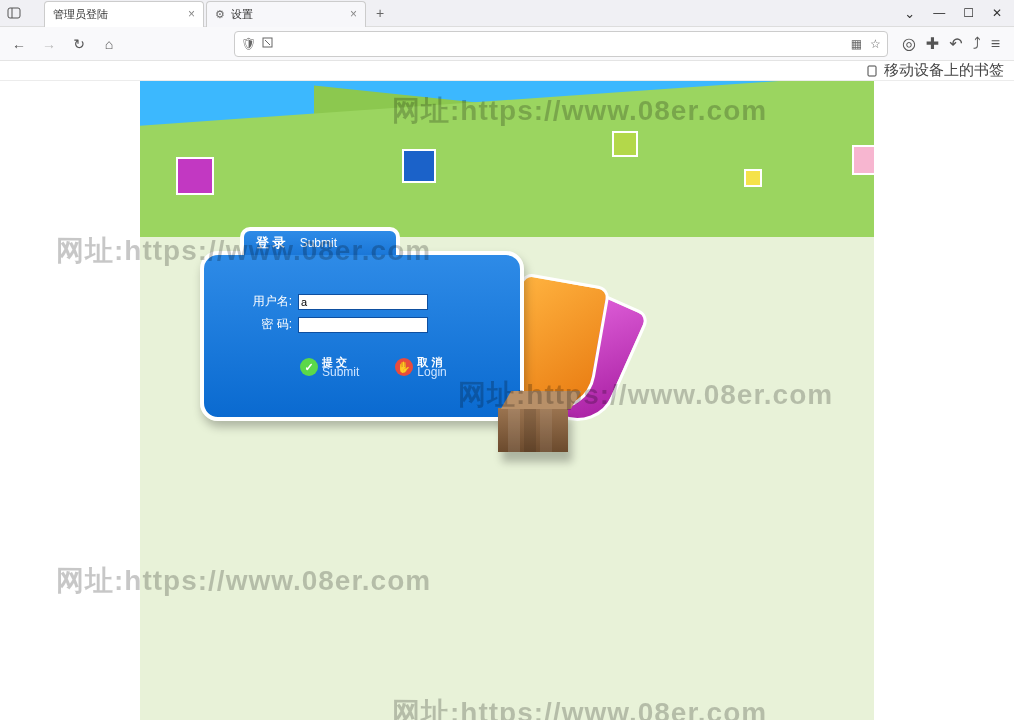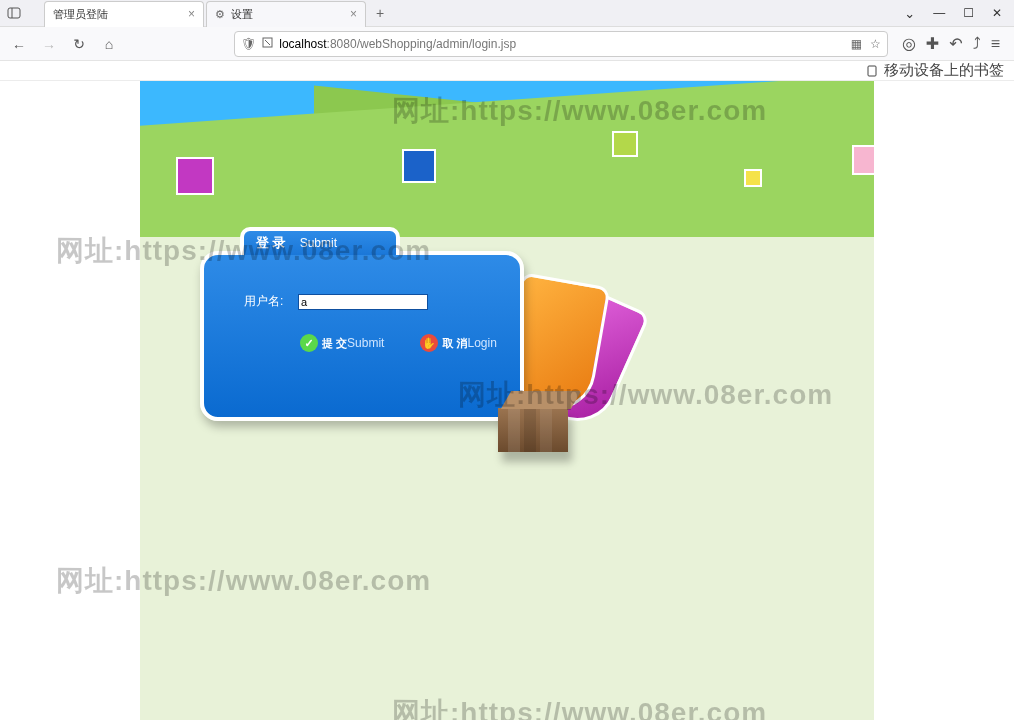--- a/index.html
+++ b/index.html
@@ -31,28 +31,28 @@
 .hill { position: absolute; bottom: -60px; width: 900px; height: 200px; background: #9bd560; transform: skewY(-4deg); left: -40px; }
 .hill2 { position: absolute; bottom: -80px; width: 600px; height: 200px; background: #8cc84f; transform: skewY(6deg); right: -40px; }
 .sq { position: absolute; border: 2px solid #fff; }
 .page-body { position: absolute; top: 156px; left: 140px; width: 734px; height: 483px; background: #e8f2d8; }
 .login-wrap { position: absolute; top: 14px; left: 60px; width: 420px; }
 .login-panel { position: absolute; top: 0; left: 0; width: 324px; height: 170px; background: linear-gradient(#2e8be7, #0a6ad0); border-radius: 18px; border: 4px solid #fff; box-shadow: 2px 6px 10px rgba(0,0,0,.25); z-index: 5; }
 .login-tab { position: absolute; top: -24px; left: 40px; width: 160px; height: 28px; background: linear-gradient(#2e8be7,#1a77d8); border-radius: 10px 10px 0 0; border: 4px solid #fff; border-bottom: none; display:flex; align-items:center; color:#fff; font-size:12px; gap: 14px; padding-left: 12px; z-index:6;}
 .login-tab .cn{font-weight:bold; font-size:13px;}
 .login-inner { padding: 38px 20px 10px 40px; color: #fff; font-size: 12px; }
 .frow { display: flex; align-items: center; margin-bottom: 6px; }
-.frow label { width: 48px; margin-right: 6px; }
+.frow label { width: 48px; text-align: right; margin-right: 6px; }
 .frow input { width: 130px; height: 16px; background: #fff; border: 1px solid #0e4fa0; font-size: 11px; padding: 0 2px; color:#000; }
 .btns { display: flex; gap: 36px; margin-top: 24px; margin-left: 56px; }
 .btn { display: flex; align-items: center; gap: 4px; color: #fff; font-size: 11px; cursor:pointer; }
 .btn .ic { width: 18px; height: 18px; border-radius: 50%; display: flex; align-items: center; justify-content: center; font-size:11px; font-weight:bold;}
 .btn.submit .ic { background: #5bd84a; color:#fff;}
 .btn.cancel .ic { background: #e94b3c; color:#fff;}
-.btn .lbls{display:flex;flex-direction:row;line-height:10px;}
+.btn .lbls{display:flex;flex-direction:column;line-height:10px;}
 .btn .lbls span:first-child{font-weight:bold;}
 .btn .lbls span:last-child{font-size:12px;color:#cfe5ff;}
 .fan1 { position: absolute; top: 28px; left: 310px; width: 90px; height: 130px; background: linear-gradient(135deg,#ffb340,#e87a10); border-radius: 12px 12px 40px 12px; transform: rotate(10deg); z-index:2; border:3px solid #fff;}
 .fan2 { position: absolute; top: 40px; left: 338px; width: 90px; height: 130px; background: linear-gradient(135deg,#e86ae2,#a61ca0); border-radius: 12px 12px 40px 12px; transform: rotate(24deg); z-index:1; border:3px solid #fff;}
 .box3d { position: absolute; top: 140px; left: 298px; width: 80px; height: 64px; z-index:7; }
 .box3d .top{width:70px;height:18px;background:#b89068;transform:skewX(-30deg);margin-left:8px;}
 .box3d .front{width:70px;height:44px;background:linear-gradient(#9b7450,#6b4a2d);margin-top:-1px; box-shadow: 4px 10px 8px rgba(0,0,0,.25);} 
 .box3d .front::before{content:"";display:block;height:44px;width:12px;background:rgba(255,255,255,.1);float:left;margin-left:10px;box-shadow:16px 0 0 rgba(0,0,0,.1),32px 0 0 rgba(255,255,255,.08);}
 .watermark { position: absolute; font-size: 28px; font-weight: bold; color: rgba(0,0,0,.22); letter-spacing: 1px; white-space: nowrap; pointer-events:none; z-index:20;}
 .side-white{position:absolute;top:0;bottom:0;width:140px;background:#fff;}
@@ -94,23 +94,20 @@
   <div class="nav-btn">↻</div>
   <div class="nav-btn">⌂</div>
   <div class="urlbar">
     <span class="shield">🛡</span>
     <span class="lock">
       <svg width="11" height="11" viewBox="0 0 11 11">
           <rect x="1" y="1" width="9" height="9" fill="none" stroke="#666"></rect>
           <line x1="3" y1="3" x2="8" y2="8" stroke="#666"></line>
         </svg>
     </span>
-    <span class="url-text">
-      <span class="host">localhost</span><span class="path">:8080/webShopping/admin/login.jsp</span>
-    </span>
     <span class="urlbar-end">
       <span>▦</span>
       <span>☆</span>
     </span>
   </div>
   <div class="nav-right">
     <span>◎</span>
     <span>✚</span>
     <span>↶</span>
     <span>⤴</span>
@@ -150,20 +147,24 @@
       <div class="login-tab">
         <span class="cn">登 录</span>
         <span>Submit</span>
       </div>
       <div class="login-panel">
         <div class="login-inner">
           <div class="frow">
             <label>用户名:</label>
             <input type="text" value="a" style="">
           </div>
+          <div class="frow">
+            <label>密   码:</label>
+            <input type="password" value="" style="">
+          </div>
           <div class="btns">
             <div class="btn submit">
               <div class="ic">✓</div>
               <div class="lbls">
                 <span>提 交</span>
                 <span>Submit</span>
               </div>
             </div>
             <div class="btn cancel">
               <div class="ic">✋</div>

